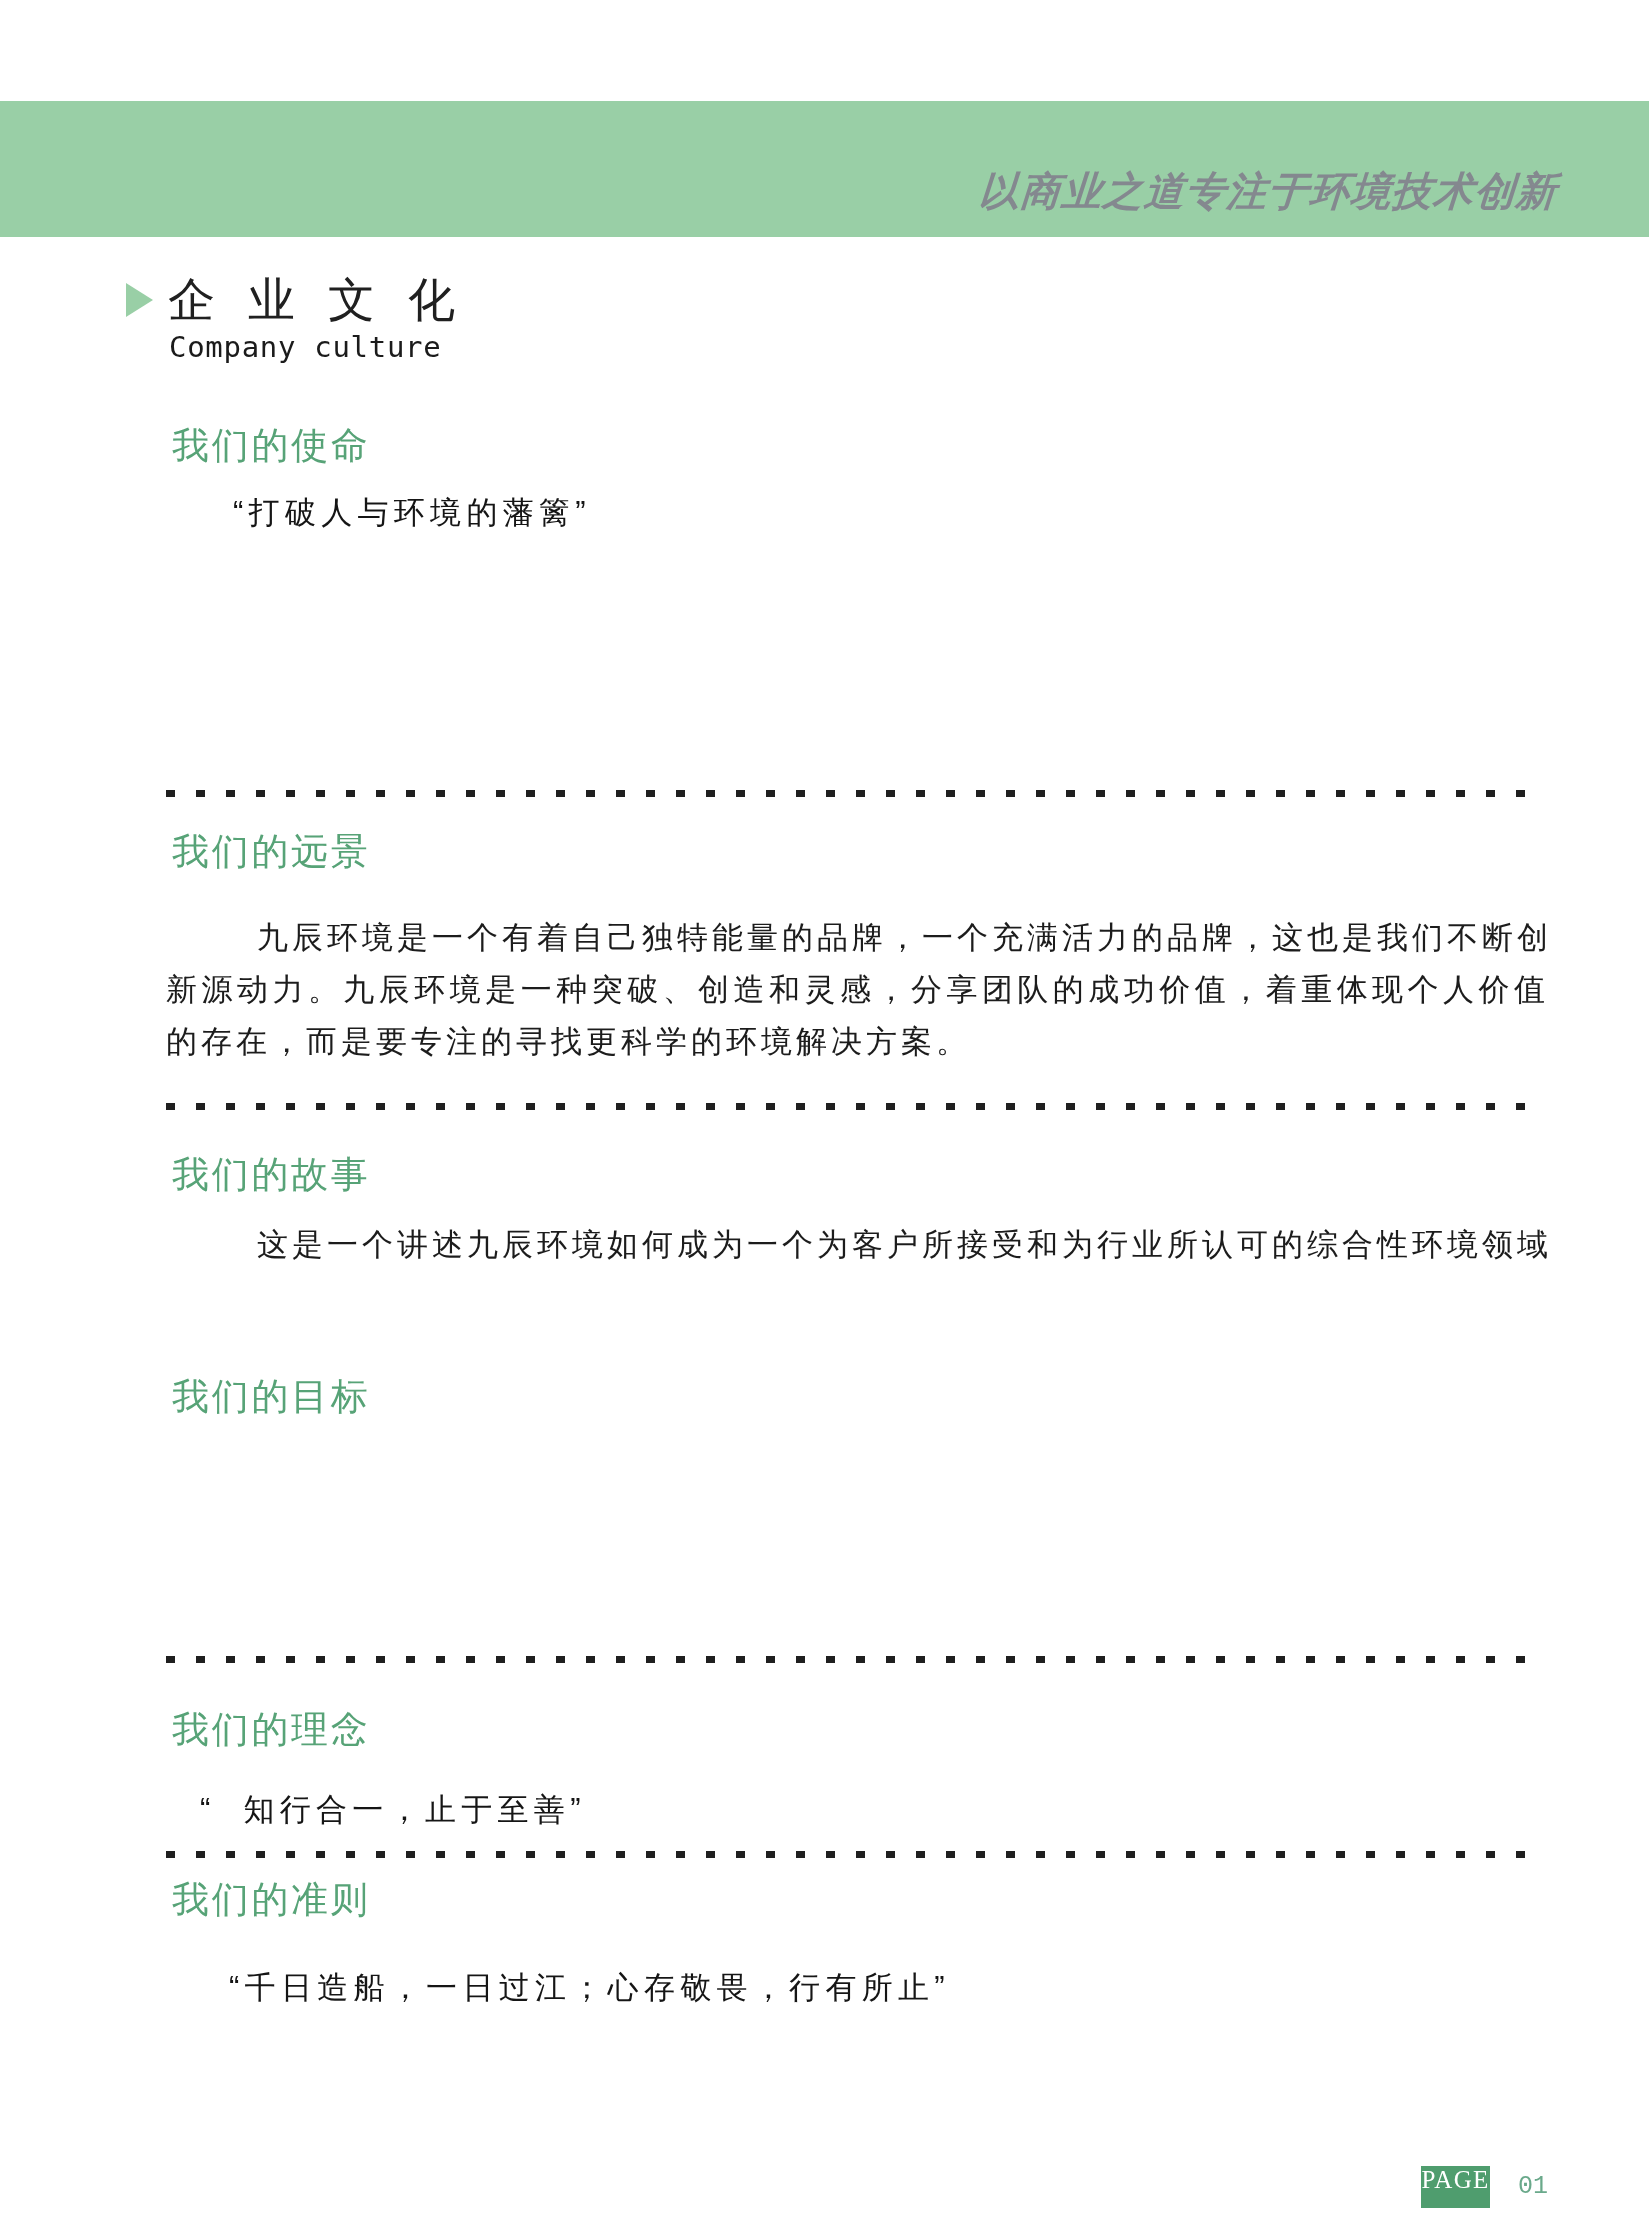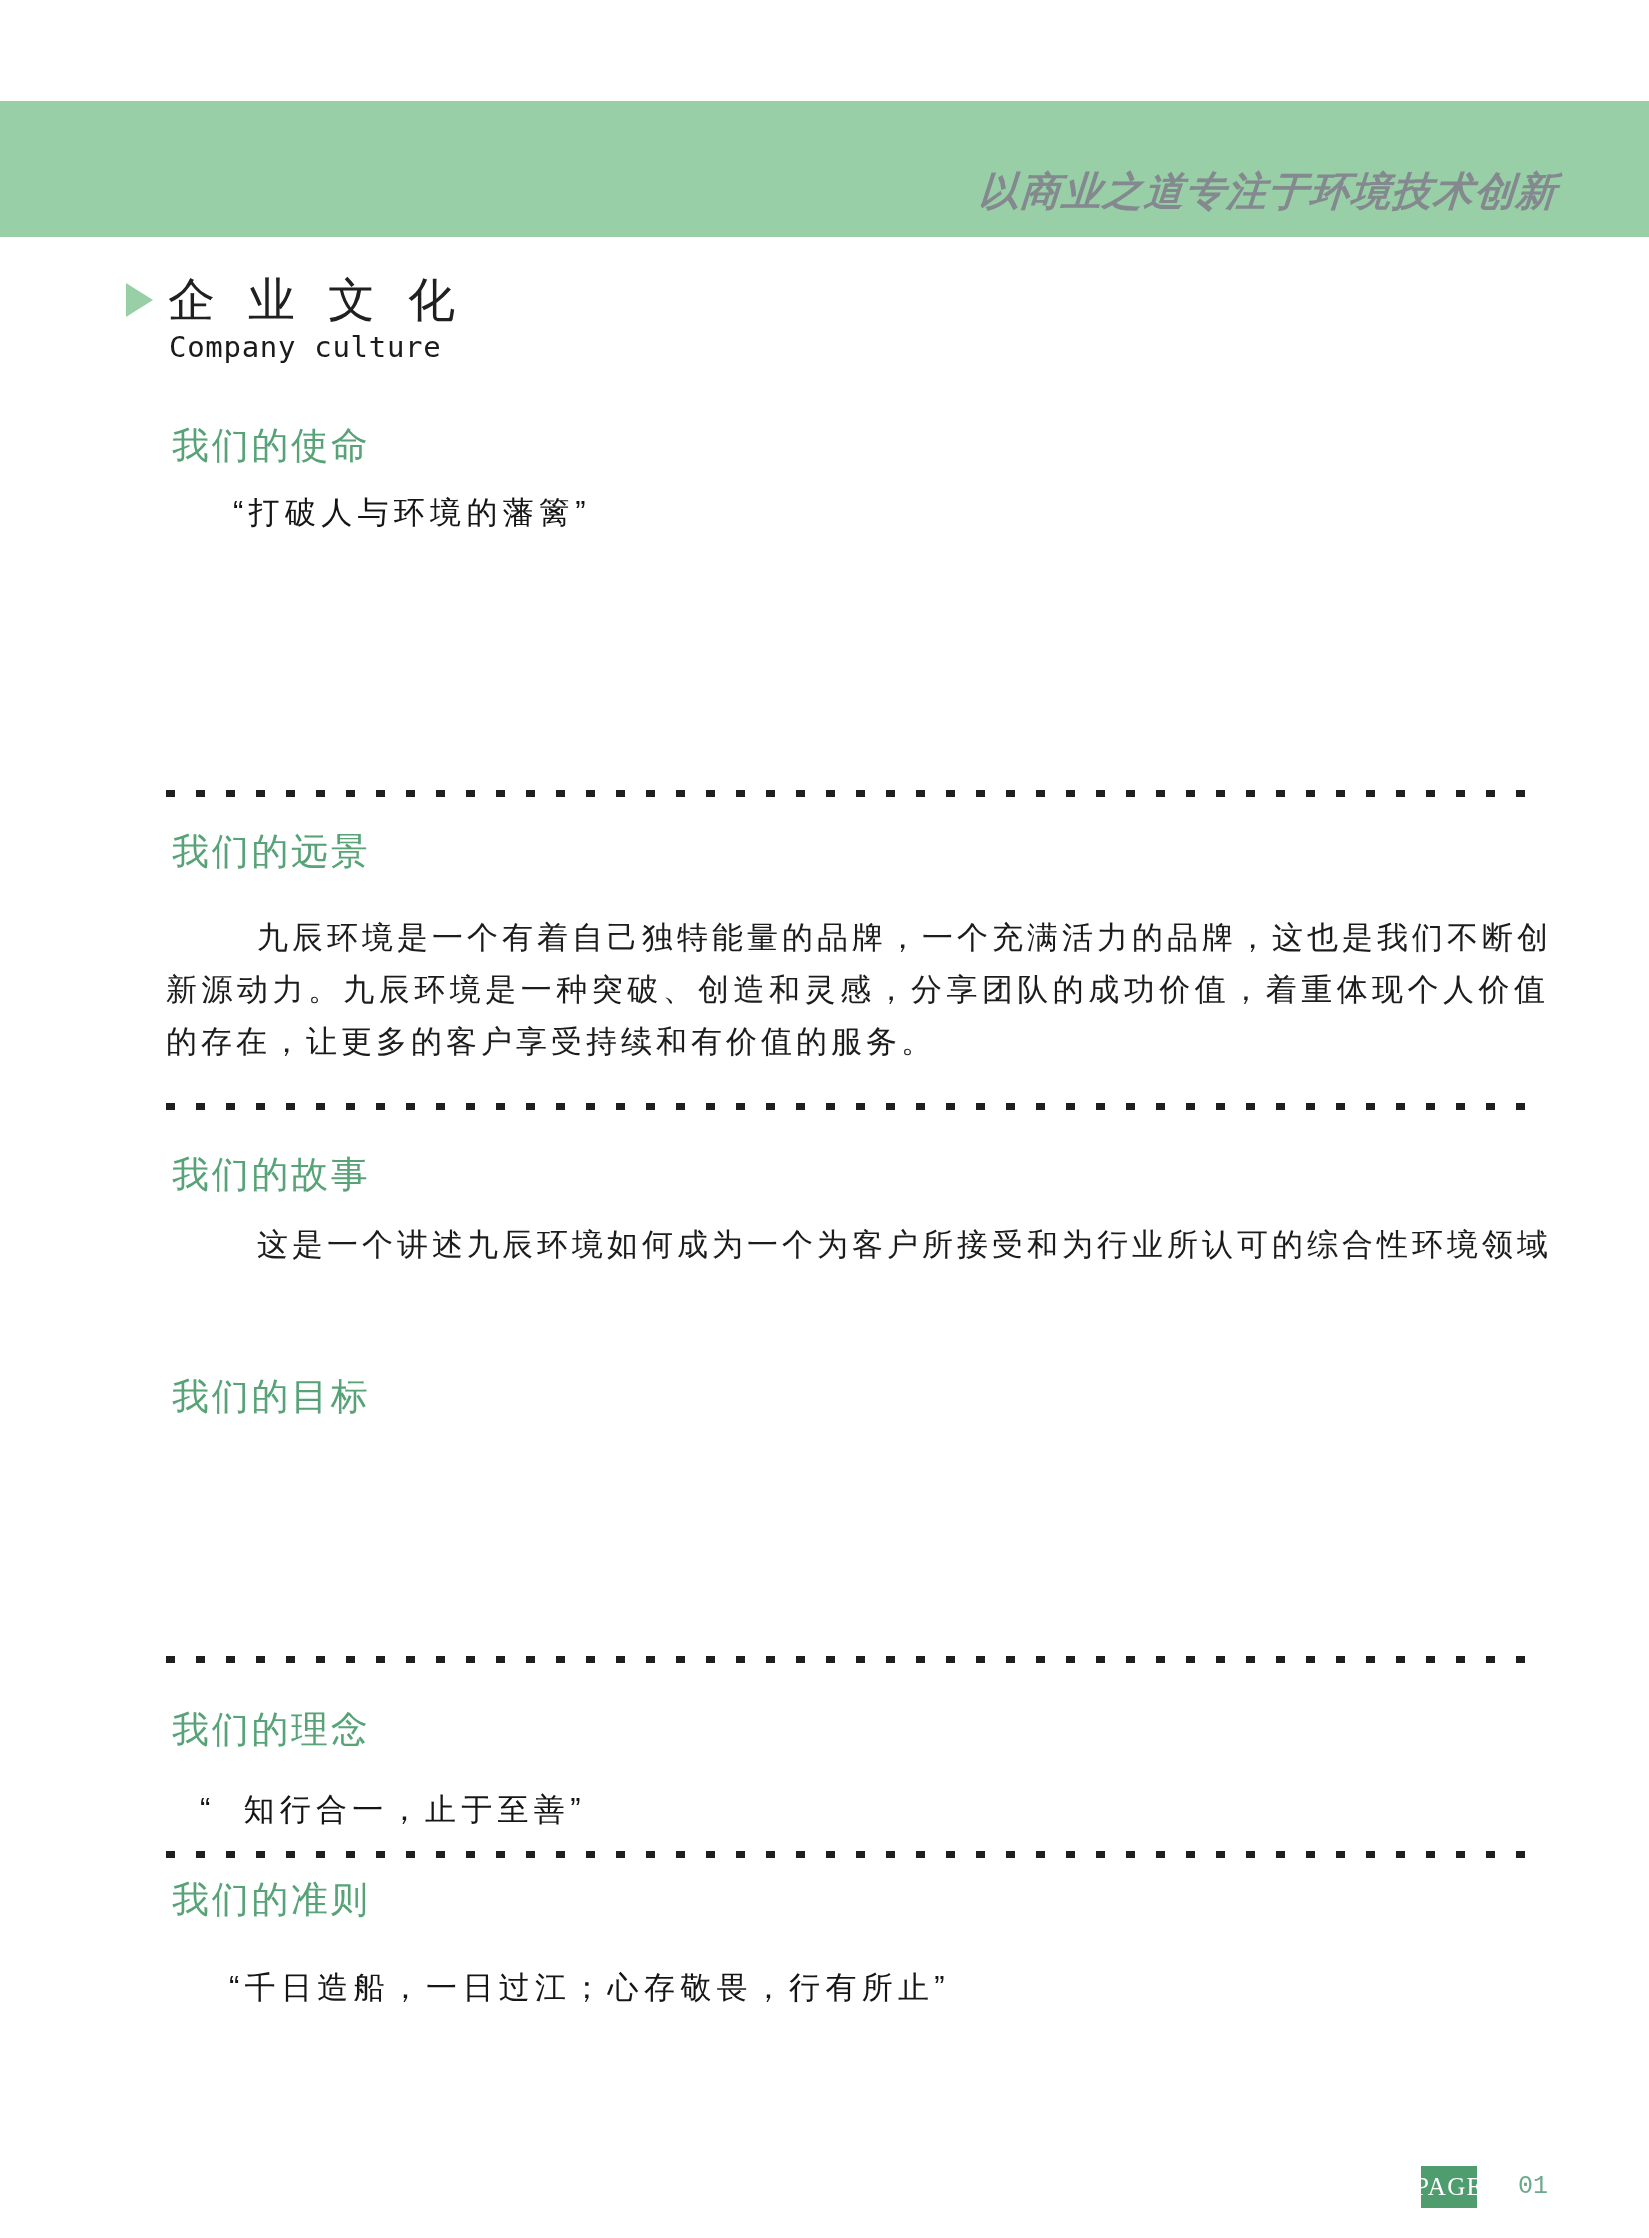--- a/index.html
+++ b/index.html
@@ -94,23 +94,23 @@
   .dash{
     position:absolute;left:166px;width:1377px;height:6.7px;
     background-image:repeating-linear-gradient(to right,var(--dash) 0 8.6px,transparent 8.6px 30px);
   }
   .d1{top:790px;}
   .d2{top:1103px;}
   .d3{top:1656px;}
   .d4{top:1851px;}
   
   .page-box{
-    position:absolute;left:1421px;top:2166px;width:56px;height:42px;
+    position:absolute;left:1421px;top:2166px;width:69px;height:42px;
     background:var(--pagebox);
-    display:flex;align-items:center;justify-content:center;
+    display:flex;align-items:flex-start;justify-content:center;
     font-family:"Liberation Serif","DejaVu Serif",serif;
     font-size:25px;letter-spacing:1.3px;color:#ffffff;
   }
   .page-num{
     position:absolute;left:1518px;top:2166px;height:42px;line-height:42px;
     font-family:Liberation Mono, monospace;
     font-size:25px;color:var(--pagenum);
   }
 </style>
 </head>
@@ -128,21 +128,21 @@
 
   <h2 class="sec-h h-mission">我们的使命</h2>
   <div class="quote q-mission">“打破人与环境的藩篱”</div>
 
   <div class="dash d1"></div>
 
   <h2 class="sec-h h-vision">我们的远景</h2>
   <div class="para p-vision">
     <div class="bline first">九辰环境是一个有着自己独特能量的品牌，一个充满活力的品牌，这也是我们不断创</div>
     <div class="bline">新源动力。九辰环境是一种突破、创造和灵感，分享团队的成功价值，着重体现个人价值</div>
-    <div class="bline last">的存在，让更多的客户享受持续和有价值的服务。</div>
+    <div class="bline last">的存在，而是要专注的寻找更科学的环境解决方案。</div>
   </div>
 
   <div class="dash d2"></div>
 
   <h2 class="sec-h h-story">我们的故事</h2>
   <div class="para p-story">
     <div class="bline first">这是一个讲述九辰环境如何成为一个为客户所接受和为行业所认可的综合性环境领域</div>
   </div>
 
   <h2 class="sec-h h-goal">我们的目标</h2>

